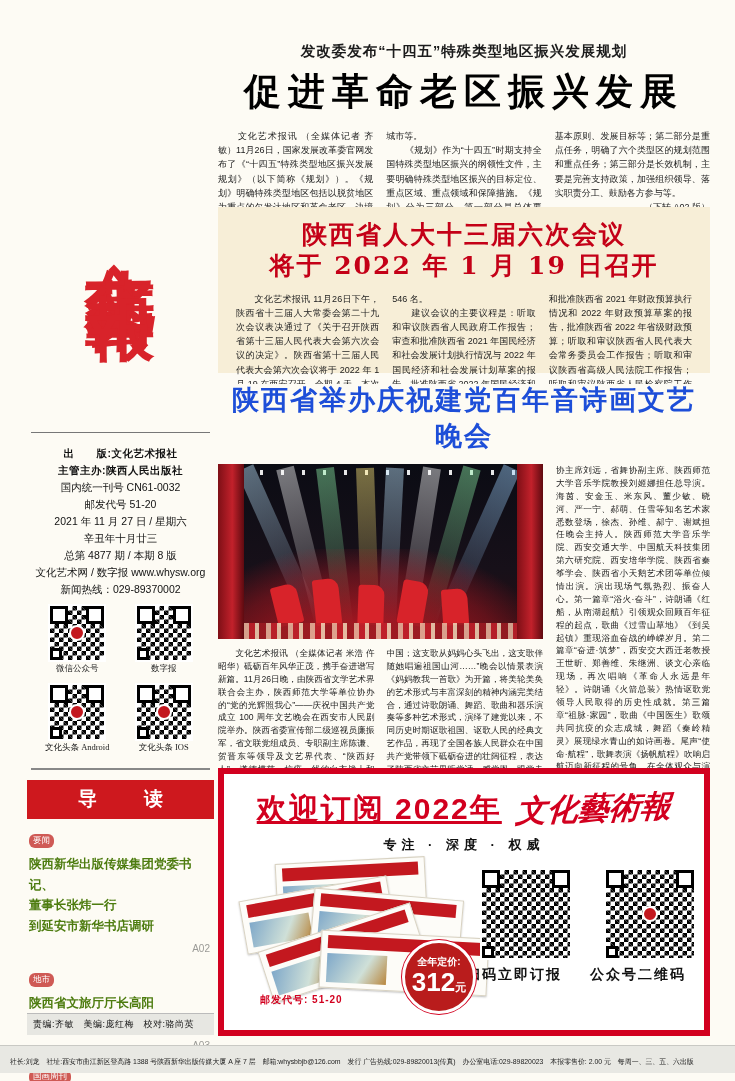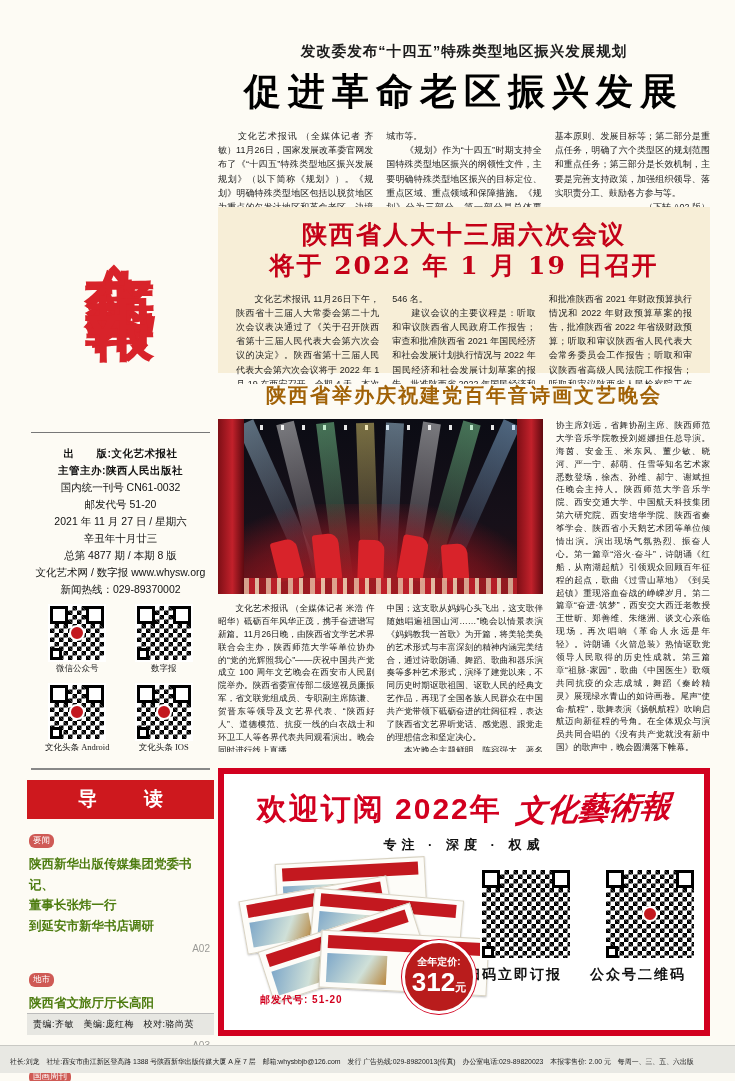--- a/index.html
+++ b/index.html
@@ -38,21 +38,21 @@
   .cols { display:flex; gap:13px; }
   .col { flex:1; font-size:9px; line-height:1.58; text-align:justify; color:#222; }
   .jump { display:block; text-align:right; }
 
   .meeting-box { position:absolute; left:218px; right:25px; top:207px; height:166px; background:#f7eed7; padding:12px 18px 10px; }
   .meeting-title { text-align:center; color:#c40017; font-weight:bold; font-family:"DejaVu Serif","Liberation Serif",serif; font-size:25px; line-height:1.25; letter-spacing:2px; }
   .meeting-box .cols { margin-top:10px; }
   .meeting-box .col { overflow:hidden; height:92px; }
 
   .gala { position:absolute; left:218px; right:25px; top:382px; height:380px; }
-  .headline-2 { text-align:center; font-size:20px; font-weight:900; letter-spacing:2px; color:#a16207; }
+  .headline-2 { text-align:center; font-size:27px; font-weight:900; letter-spacing:2px; color:#1d4ed8; }
   .gala-body { display:flex; gap:13px; margin-top:10px; }
   .gala-left { width:325px; flex:none; }
   .gala-right { flex:1; font-size:8.6px; line-height:1.5; text-align:justify; overflow:hidden; height:336px; color:#222; }
   .two-col { display:flex; gap:12px; margin-top:8px; height:150px; overflow:hidden; }
   .two-col .col { font-size:8.6px; line-height:1.5; }
 
   
   .photo { position:relative; width:325px; height:175px; background:linear-gradient(#0b0c14,#171019 60%,#2a0d12); overflow:hidden; }
   .photo .lights { position:absolute; top:6px; left:0; right:0; height:5px; background:repeating-linear-gradient(90deg,#fff 0 3px,rgba(255,255,255,0) 3px 21px); opacity:.9; }
   .beam { position:absolute; top:4px; width:18px; height:200px; transform-origin:top center; opacity:.45; }
@@ -69,21 +69,21 @@
   .drape.l { left:0; } .drape.r { right:0; }
   .flag { position:absolute; bottom:14px; width:26px; height:40px; background:#d8232a; border-radius:3px 10px 2px 2px; }
   .f1 { left:56px; transform:rotate(-14deg); } .f2 { left:96px; transform:rotate(-6deg); height:46px; }
   .f3 { left:140px; transform:rotate(2deg); } .f4 { left:182px; transform:rotate(10deg); height:44px; }
   .f5 { left:224px; transform:rotate(-4deg); height:36px; }
   .crowd { position:absolute; left:26px; right:26px; bottom:0; height:16px; background:repeating-linear-gradient(90deg,#e8b9a0 0 5px,#c2212b 5px 11px,#f0d7b8 11px 15px,#9c1b22 15px 22px); opacity:.85; }
 
   
   .ad-box { position:absolute; left:218px; right:25px; top:768px; height:268px; background:#fff; border:6px solid #d2001f; padding:10px 14px; }
   .ad-title { text-align:center; color:#d2001f; margin-top:4px; }
-  .ad-title .t1 { font-size:30px; font-weight:900; letter-spacing:2px; vertical-align:middle; }
+  .ad-title .t1 { font-size:30px; font-weight:900; letter-spacing:2px; vertical-align:middle;text-decoration:underline; }
   .ad-title .t2 { font-size:31px; font-weight:bold; font-family:"DejaVu Serif","Liberation Serif",serif; font-style:italic; display:inline-block; transform:skewX(-6deg) rotate(-2deg); margin-left:10px; vertical-align:middle; }
   .ad-sub { text-align:center; font-size:13px; font-weight:bold; letter-spacing:5px; margin-top:6px; color:#111; }
   .np-stack { position:absolute; left:18px; top:86px; width:230px; height:132px; }
   .np { position:absolute; width:150px; height:54px; background:#fdfcf8; border:1px solid #d8d2c2; box-shadow:0 1px 2px rgba(0,0,0,.25); }
   .np::before { content:""; position:absolute; top:4px; left:6px; right:6px; height:13px; background:#c3181f; }
   .np::after { content:""; position:absolute; top:22px; left:6px; width:60px; bottom:5px; background:linear-gradient(120deg,#7fa8c9,#cfe0d8 60%,#b9873f); }
   .n1 { left:34px; top:0; transform:rotate(-3deg); }
   .n2 { left:0; top:28px; transform:rotate(-10deg); }
   .n3 { left:70px; top:34px; transform:rotate(5deg); }
   .n4 { left:20px; top:66px; transform:rotate(-18deg); width:160px; }

